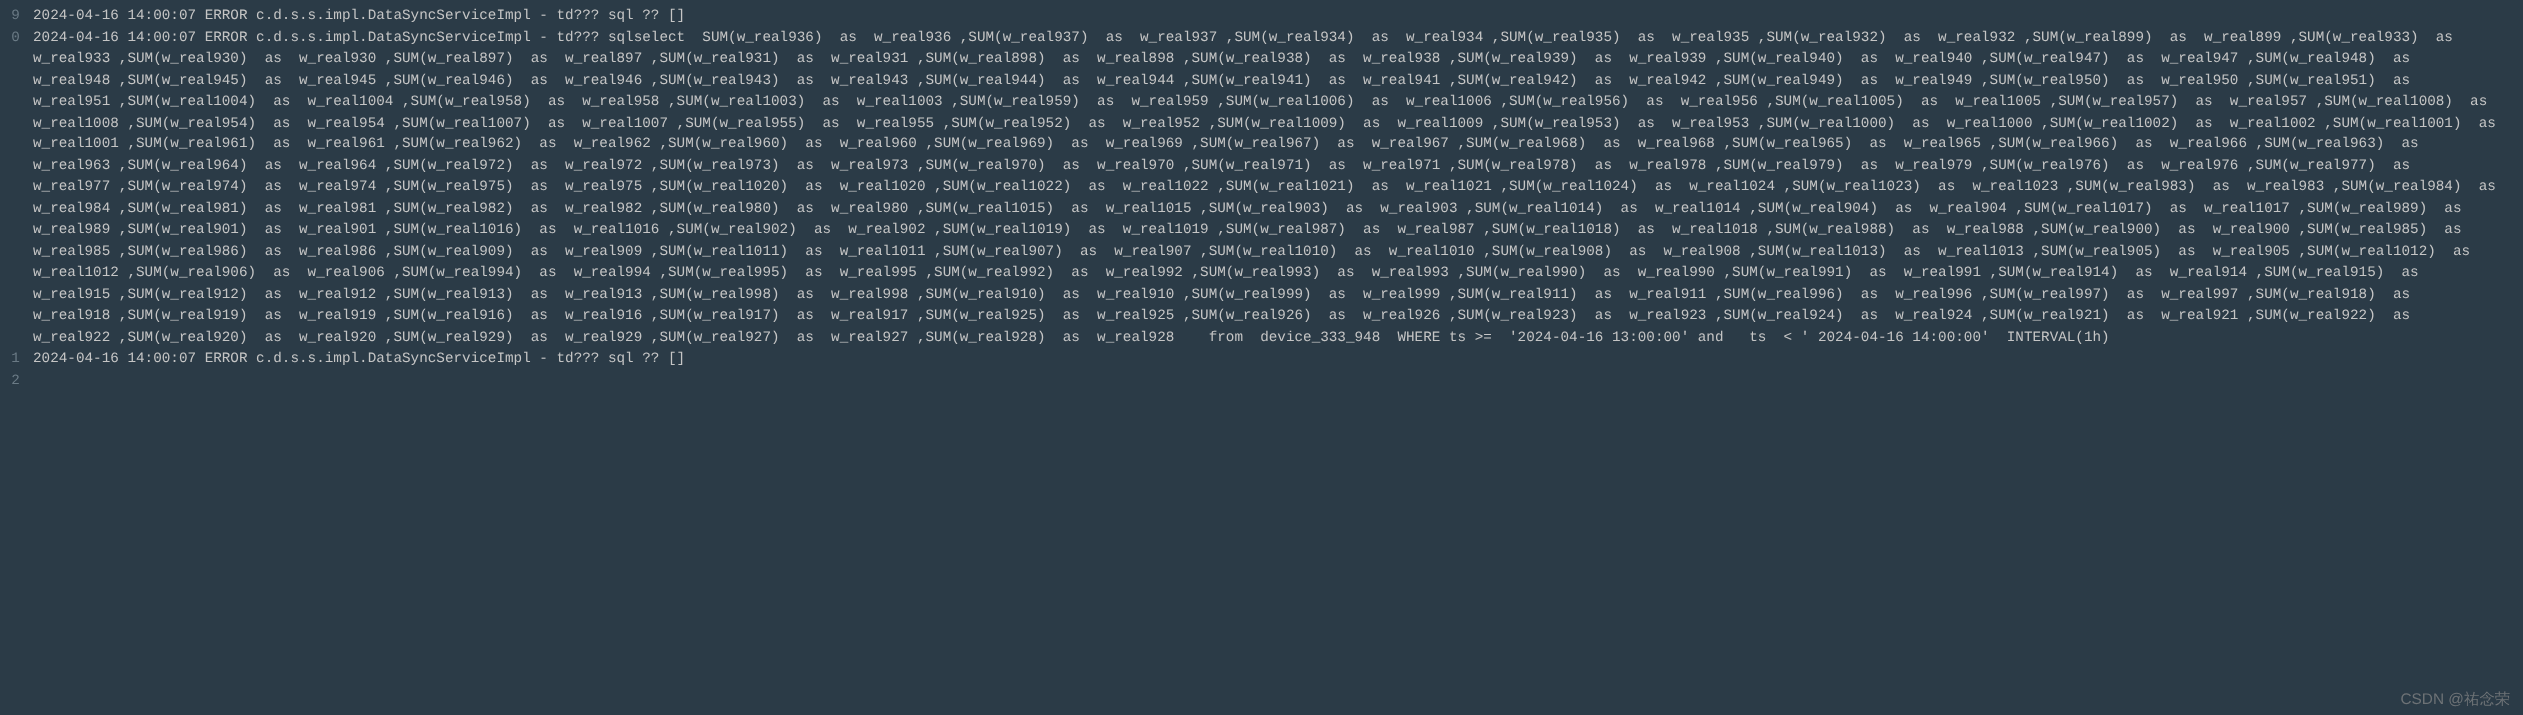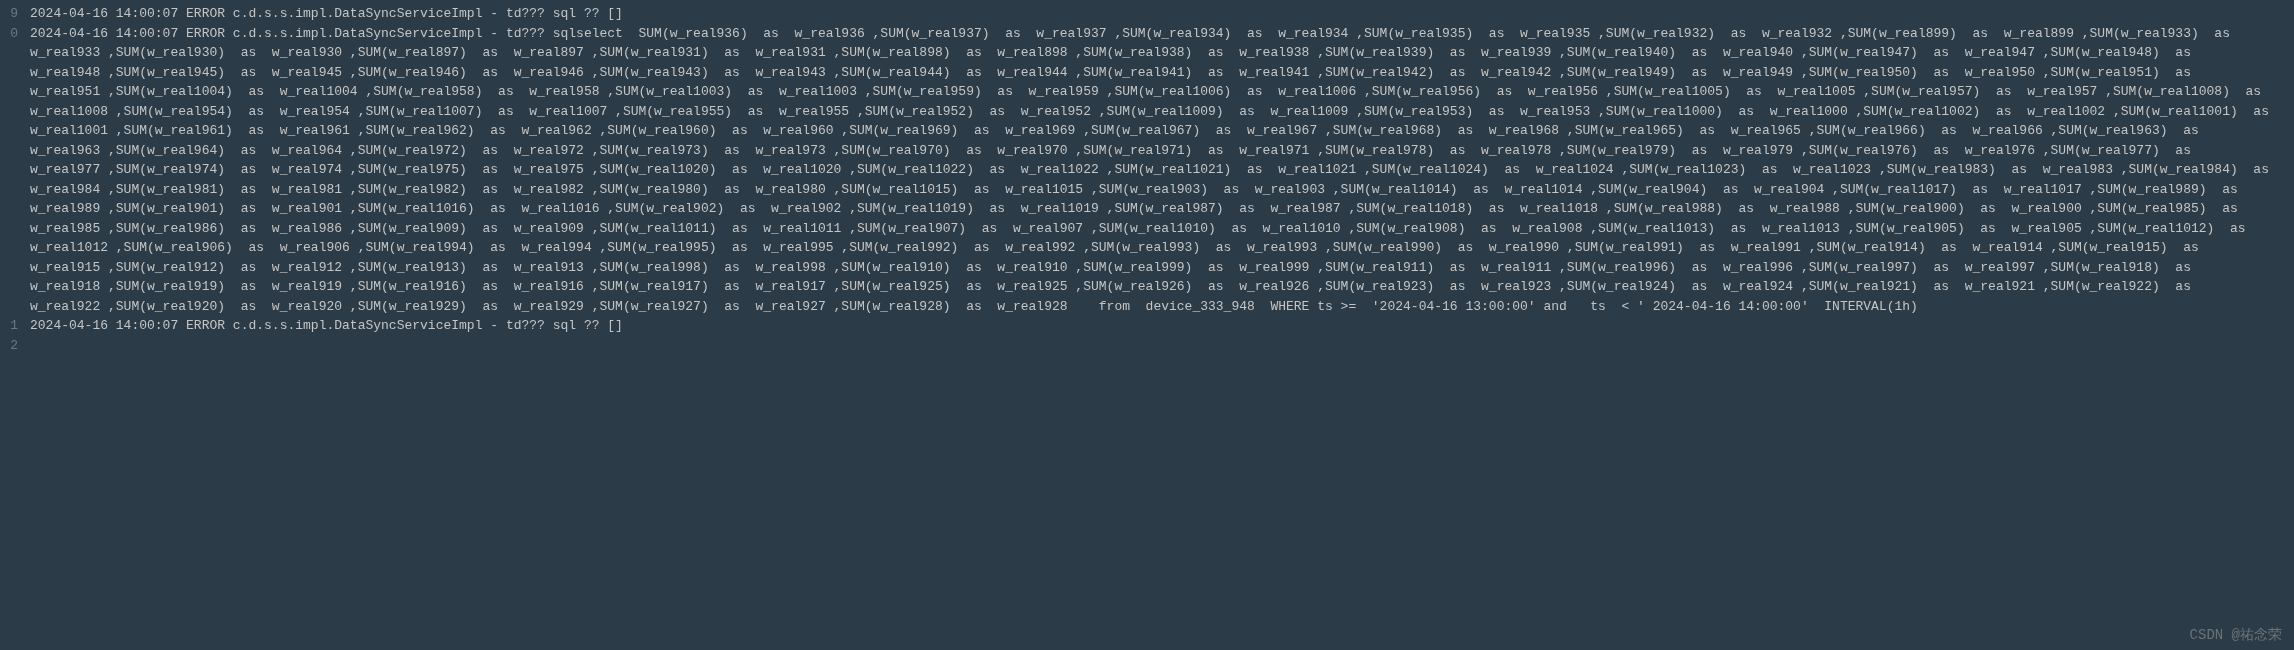--- a/index.html
+++ b/index.html
@@ -35,21 +35,21 @@
       padding-right: 23px;
       white-space: pre-wrap;
       word-break: break-word;
     }
     .watermark {
       position: fixed;
       bottom: 4px;
       right: 12px;
       color: #8a8a8a;
       font-size: 14px;
-      font-family: Liberation Mono, monospace;
+      font-family: Liberation Sans, sans-serif;
       opacity: 0.7;
     }
   </style>
 </head>
 <body>
 
 <div class="log-container">
   <div class="log-line">
     <div class="gutter">9</div>
     <div class="line-content">2024-04-16 14:00:07 ERROR c.d.s.s.impl.DataSyncServiceImpl - td??? sql ?? []</div>

